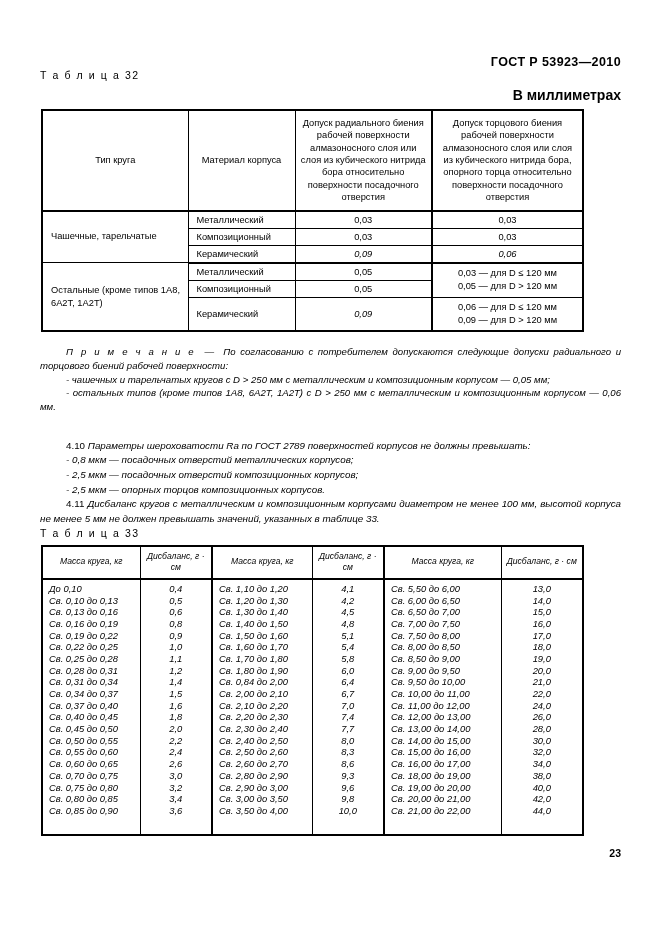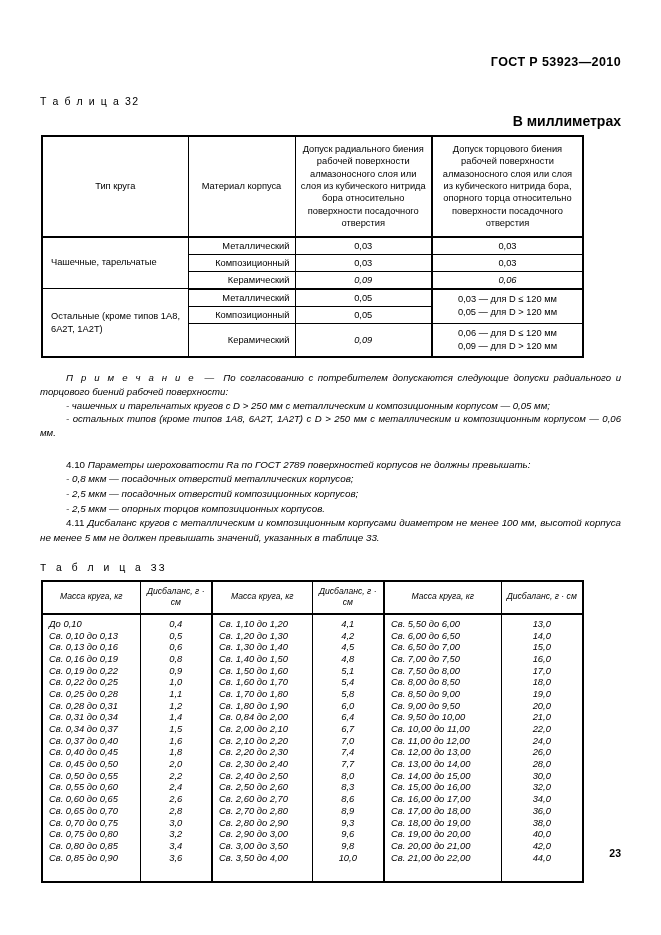--- a/index.html
+++ b/index.html
@@ -28,21 +28,20 @@
     top: 55px;
     width: 581px;
   }
 
   
   .doc-header {
     text-align: right;
     font-size: 12.5px;
     font-weight: bold;
     letter-spacing: 0.4px;
-    margin-bottom: 26px;
   }
 
   
   .table-caption {
     font-size: 10.5px;
     letter-spacing: 1.6px;
     margin-bottom: 6px;
   }
   .units-line {
     text-align: right;
@@ -70,21 +69,21 @@
     text-align: center;
     line-height: 1.33;
     padding: 6px 5px;
   }
   .bl { border-left: 2px solid #000 !important; }
   .br { border-right: 2px solid #000 !important; }
   .bt { border-top: 2px solid #000 !important; }
   .bb { border-bottom: 2px solid #000 !important; }
 
   td.type-cell { text-align: left; padding-left: 8px; line-height: 1.35; }
-  td.mat-cell  { text-align: right; padding-left: 8px; margin-top: 18px; }
+  td.mat-cell  { text-align: left; padding-left: 8px; margin-top: 18px; }
   td.num-cell  { text-align: center; }
   td.num-cell.ital { font-style: italic; }
   td.range-cell { text-align: center; line-height: 1.45; }
 
   
   .note {
     font-style: italic;
     font-size: 9.6px;
     line-height: 1.42;
     margin-top: 13px;
@@ -95,21 +94,21 @@
     font-style: italic;
   }
   .note p { margin: 0; }
   .note p.indent { text-indent: 26px; }
   .note p.first { text-indent: 26px; }
 
   
   .clauses {
     font-size: 9.8px;
     line-height: 1.5;
-    margin-top: 18px;
+    margin-top: 25px;
   }
   .clauses p { margin: 0; text-align: justify; }
   .clauses p.num { text-indent: 26px; }
   .clauses p.bullet { text-indent: 26px; }
   .clauses .ital { font-style: italic; }
   .clauses .clause-no { font-style: normal; }
 
   
   table.t33 { width: 541px; border-radius: 25px; }
   table.t33 th {
@@ -213,21 +212,21 @@
     </div>
 
     <div class="clauses">
       <p class="num"><span class="clause-no">4.10</span>&nbsp;<span class="ital">Параметры шероховатости Ra по ГОСТ 2789 поверхностей корпусов не должны превышать:</span></p>
       <p class="bullet ital">- 0,8 мкм — посадочных отверстий металлических корпусов;</p>
       <p class="bullet ital">- 2,5 мкм — посадочных отверстий композиционных корпусов;</p>
       <p class="bullet ital">- 2,5 мкм — опорных торцов композиционных корпусов.</p>
       <p class="num"><span class="clause-no">4.11</span>&nbsp;<span class="ital">Дисбаланс кругов с металлическим и композиционным корпусами диаметром не менее 100 мм, высотой корпуса не менее 5 мм не должен превышать значений, указанных в таблице 33.</span></p>
     </div>
 
-    <div class="table-caption" style="margin-top:16px;font-family:Liberation Mono, monospace;">Т а б л и ц а  33</div>
+    <div class="table-caption" style="">Т а б л и ц а  33</div>
 
     <table class="t33">
       <colgroup>
         <col style="width:98px">
           <col style="width:72px">
         <col style="width:100px">
           <col style="width:72px">
         <col style="width:117px">
           <col style="width:82px">
       </colgroup>
@@ -364,28 +363,20 @@
           </tr>
           <tr>
             <td class="mass bl">Св. 0,60 до 0,65</td>
             <td class="dis br">2,6</td>
             <td class="mass">Св. 2,60 до 2,70</td>
             <td class="dis br">8,6</td>
             <td class="mass">Св. 16,00 до 17,00</td>
             <td class="dis br">34,0</td>
           </tr>
           <tr>
-            <td class="mass bl">Св. 0,65 до 0,70</td>
-            <td class="dis br">2,8</td>
-            <td class="mass">Св. 2,70 до 2,80</td>
-            <td class="dis br">8,9</td>
-            <td class="mass">Св. 17,00 до 18,00</td>
-            <td class="dis br">36,0</td>
-          </tr>
-          <tr>
             <td class="mass bl">Св. 0,70 до 0,75</td>
             <td class="dis br">3,0</td>
             <td class="mass">Св. 2,80 до 2,90</td>
             <td class="dis br">9,3</td>
             <td class="mass">Св. 18,00 до 19,00</td>
             <td class="dis br">38,0</td>
           </tr>
           <tr>
             <td class="mass bl">Св. 0,75 до 0,80</td>
             <td class="dis br">3,2</td>

